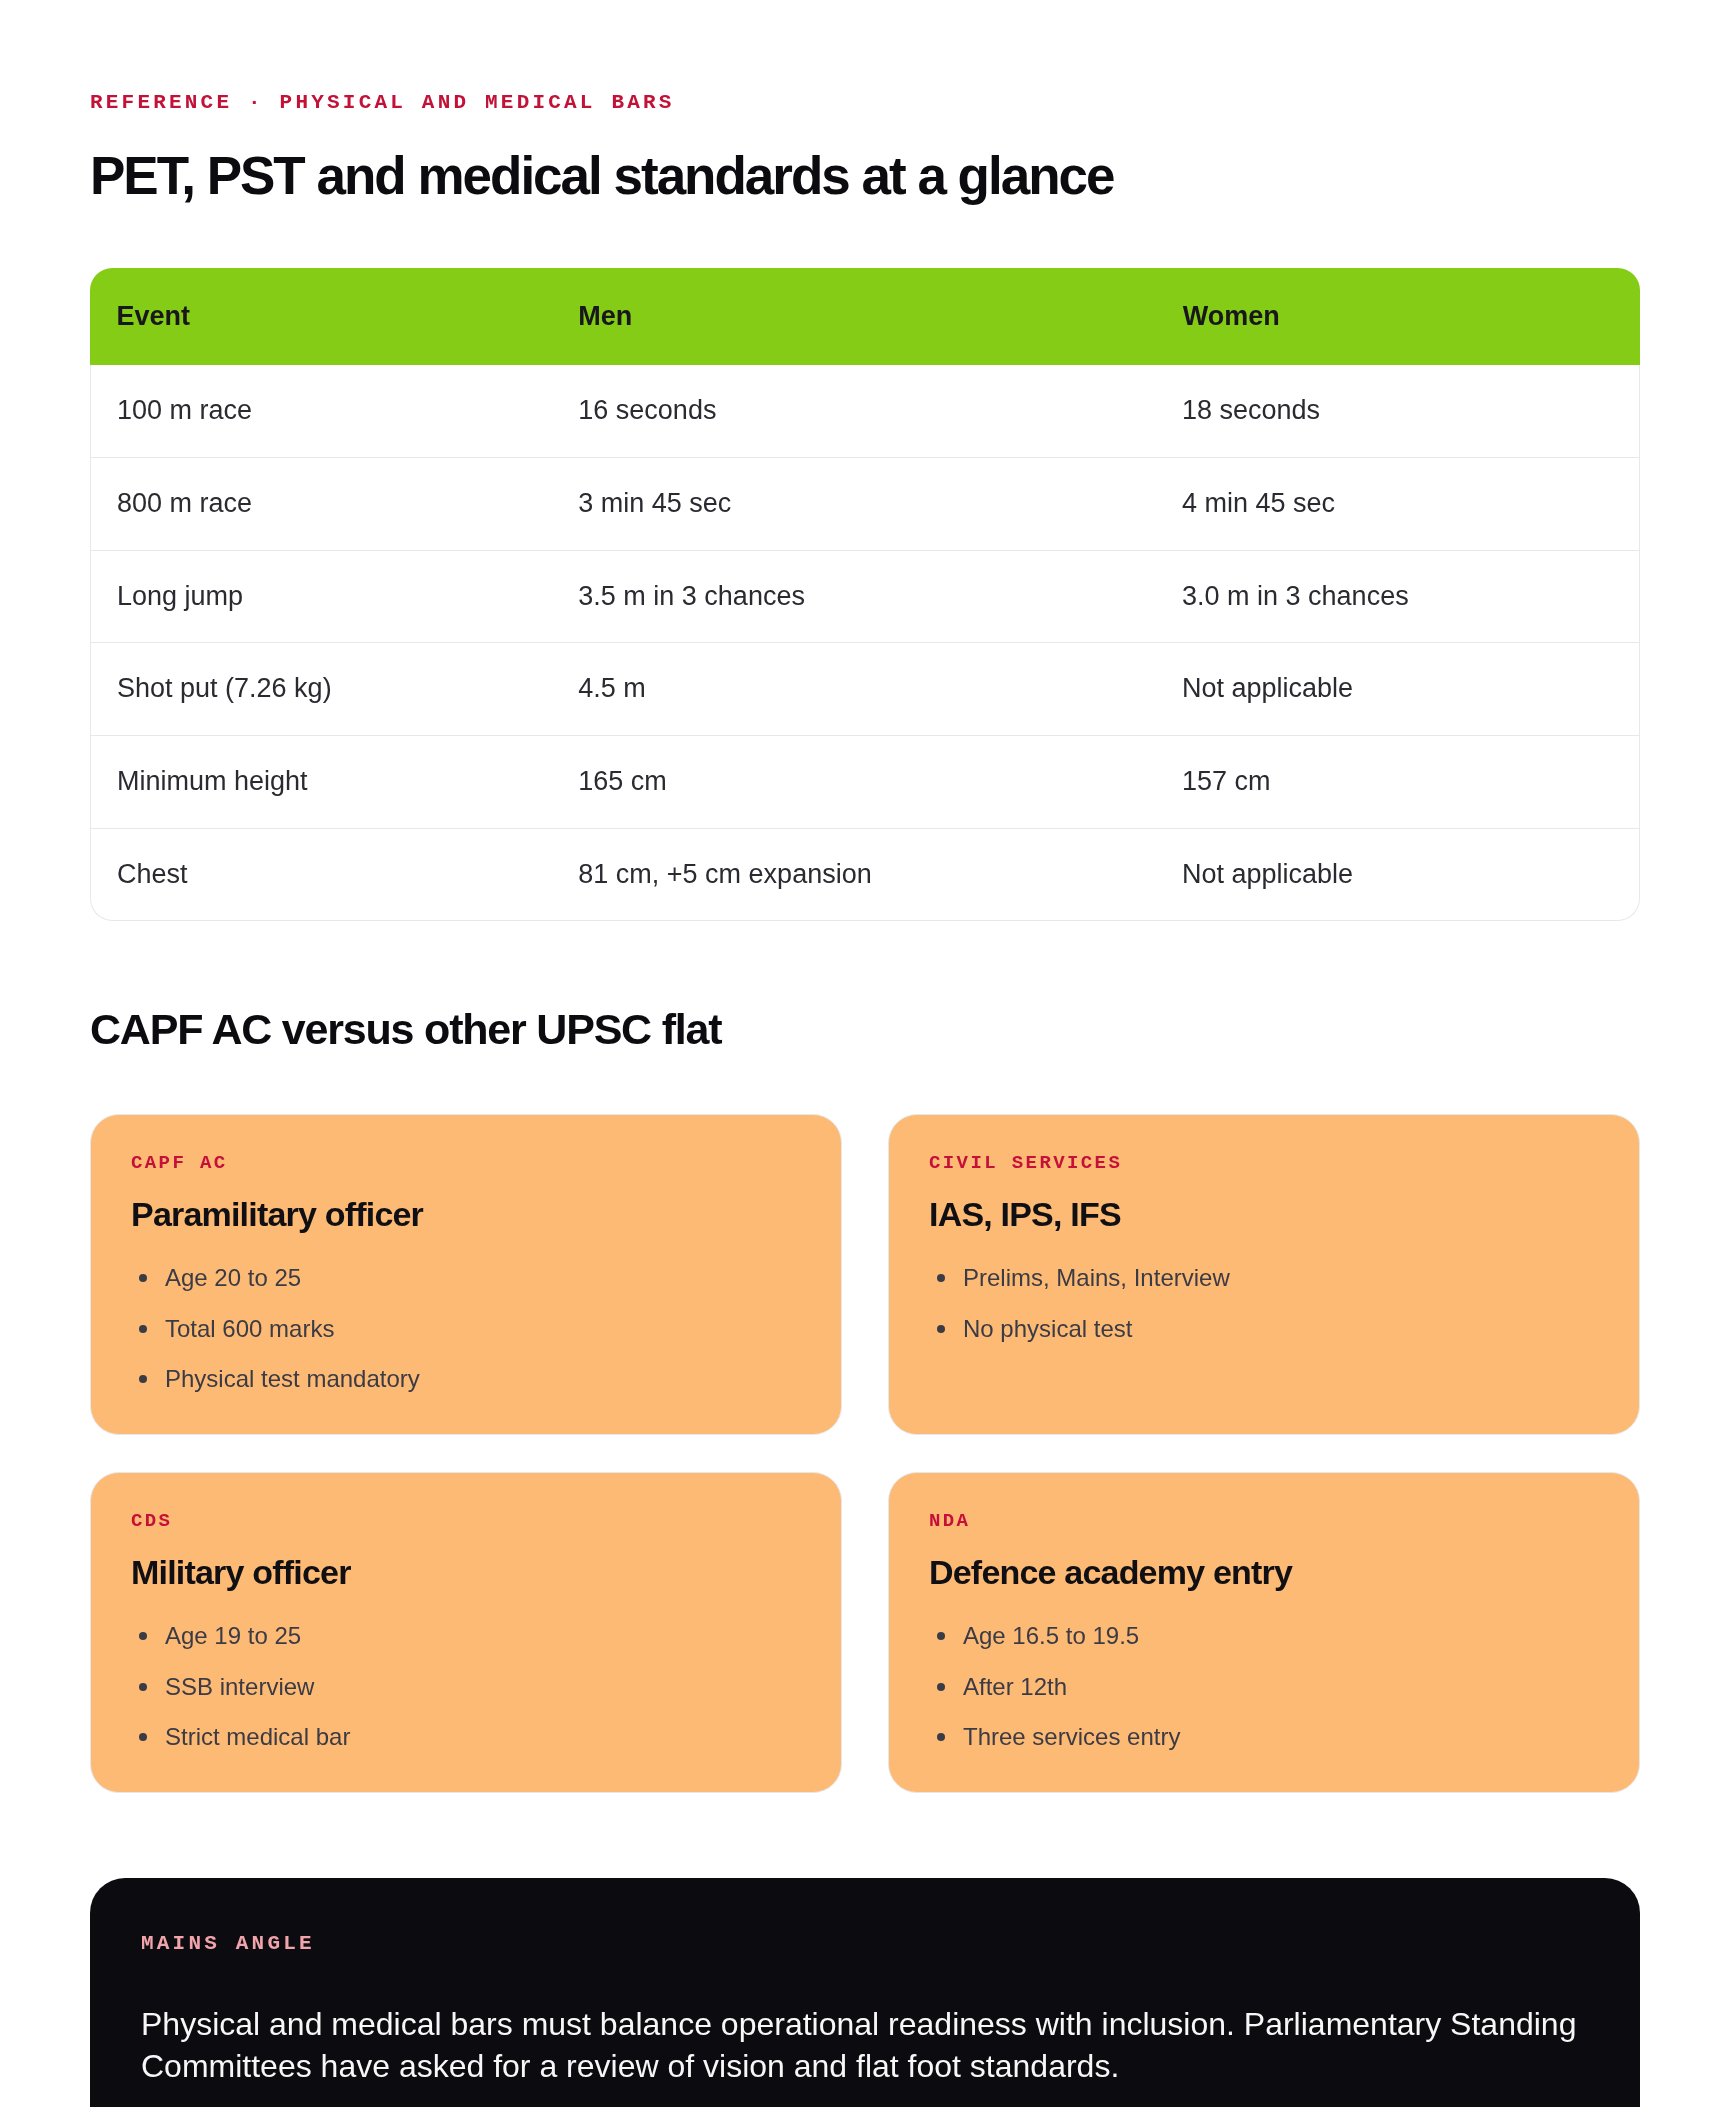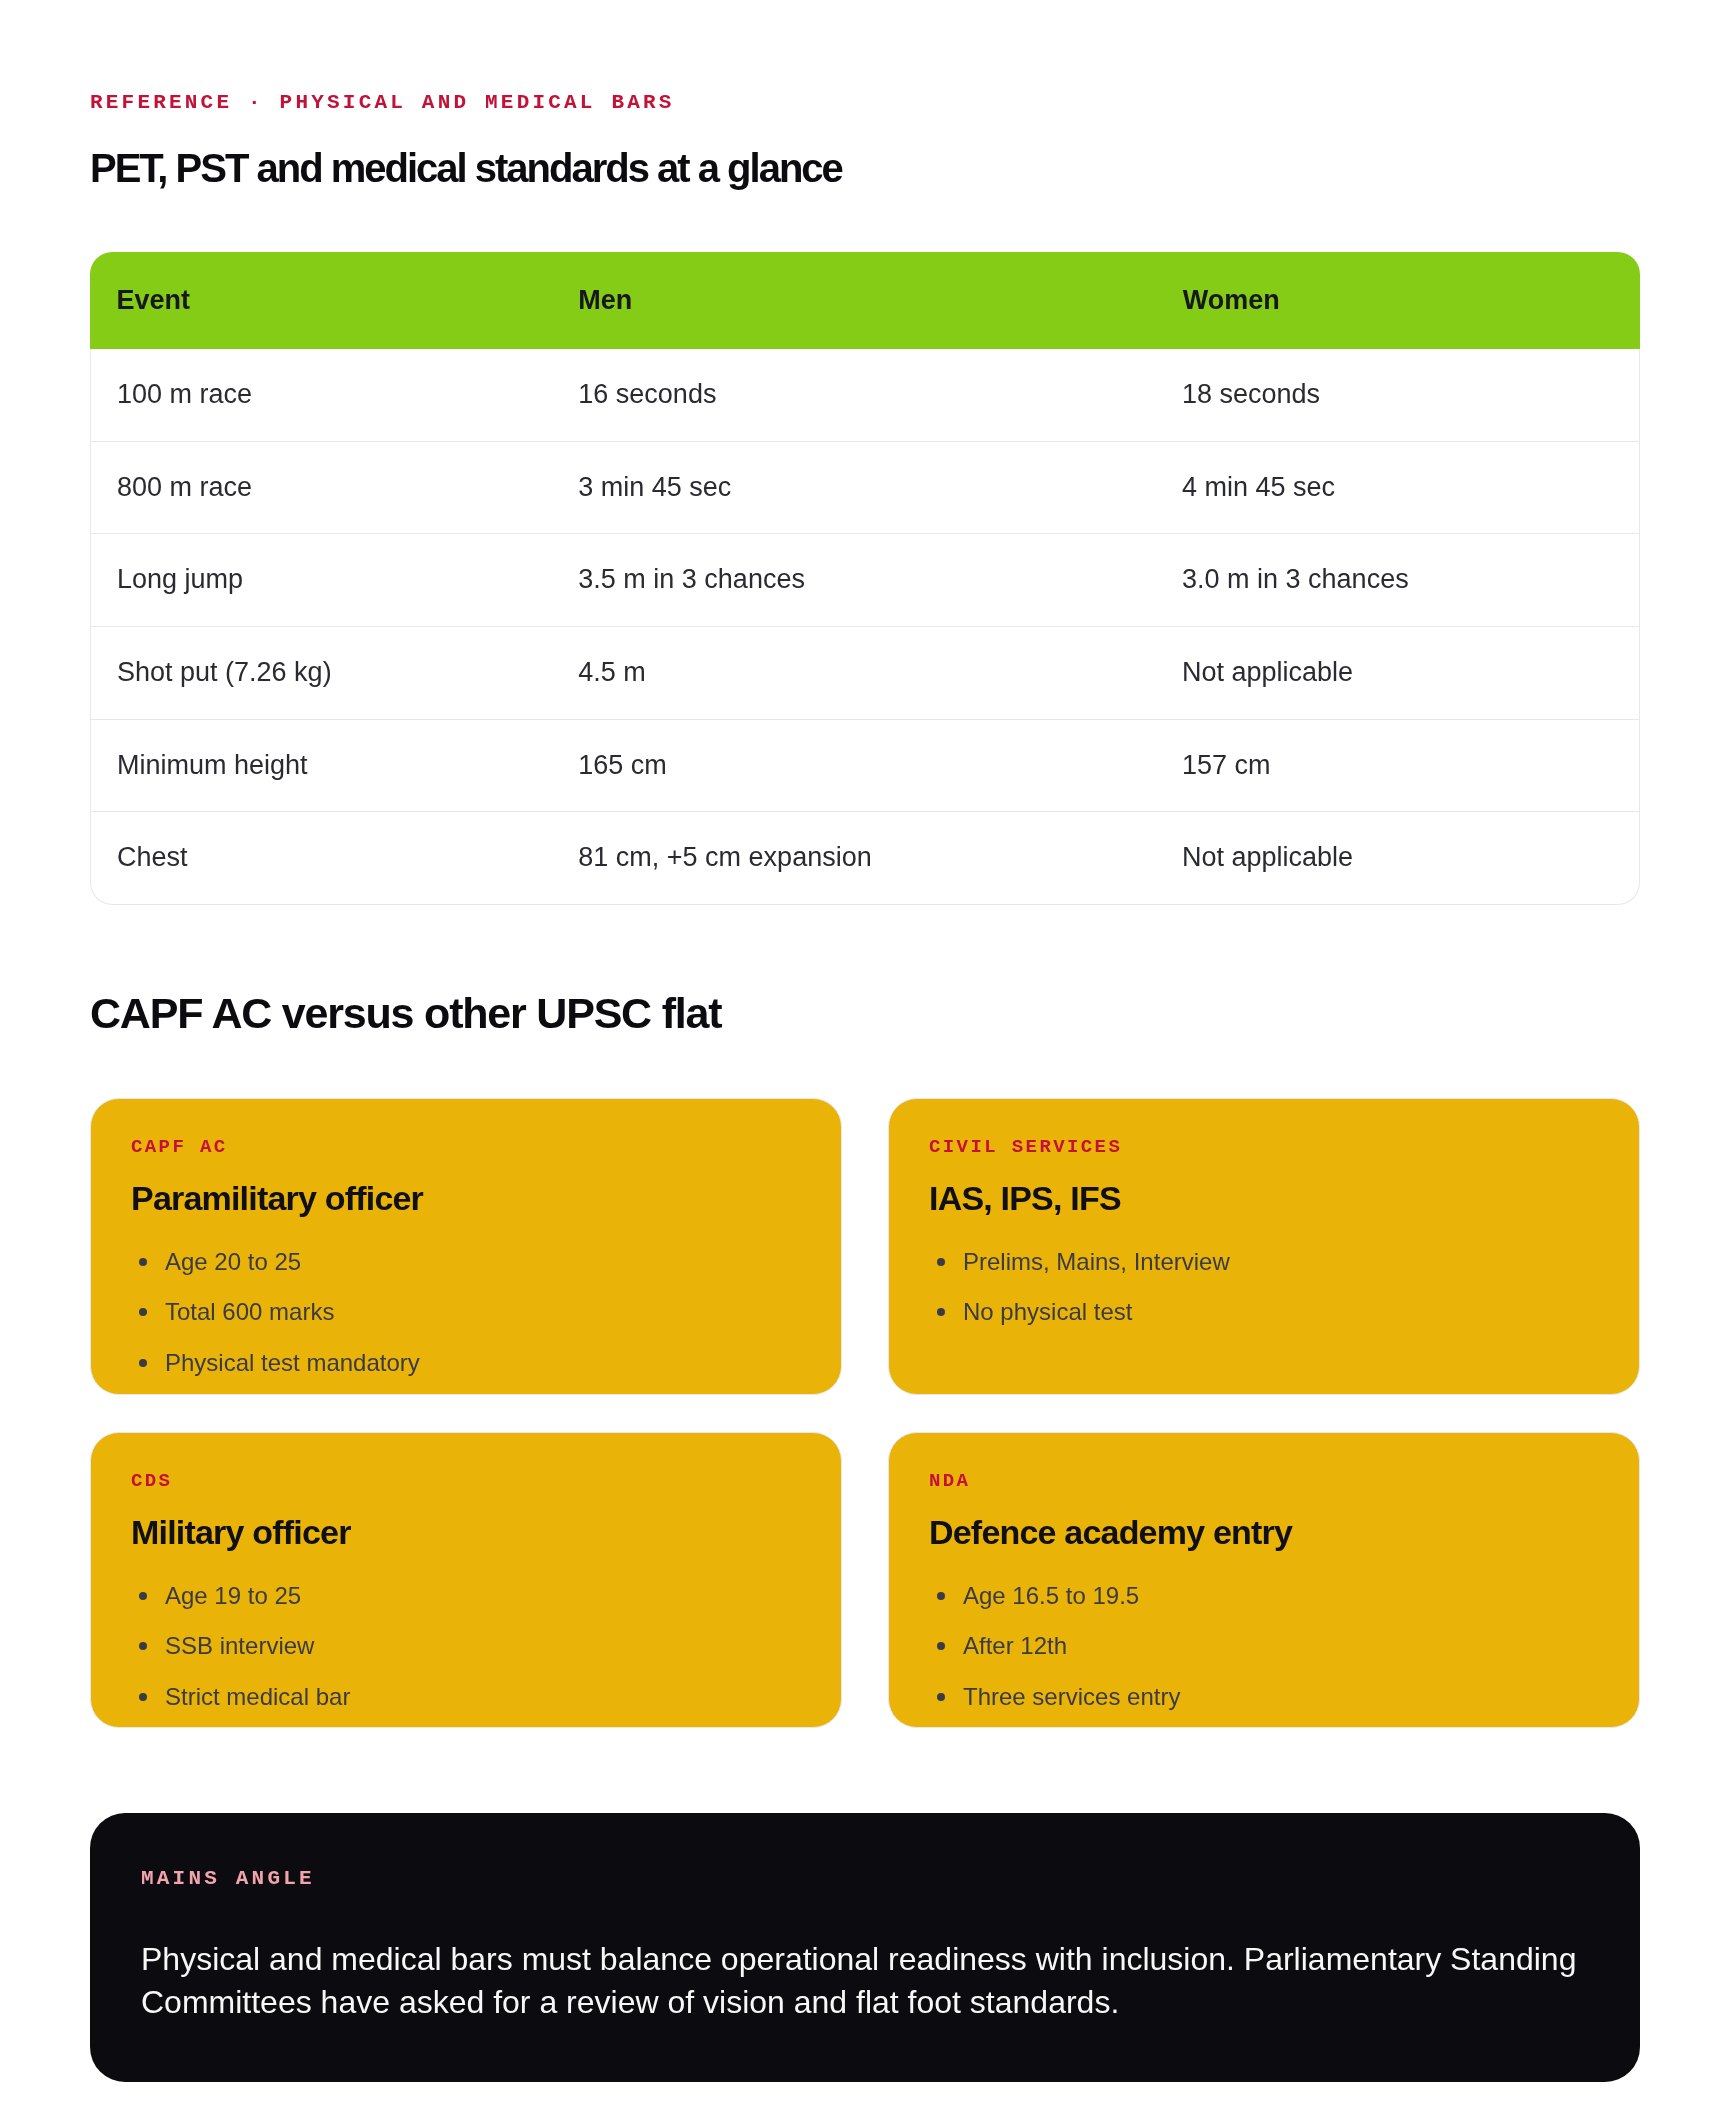--- a/index.html
+++ b/index.html
@@ -20,21 +20,21 @@
     font-family: "Liberation Mono", monospace;
     font-weight: 700;
     font-size: 21px;
     letter-spacing: 3.2px;
     color: #c21238;
   }
 
   
   .title {
     margin-top: 29px;
-    font-size: 40px;
+    font-size: 53px;
     font-weight: 700;
     letter-spacing: -2px;
     color: #0c0c10;
     line-height: 1.25;
   }
 
   
   .table-card {
     margin-top: 59px;
     width: 100%;
@@ -84,22 +84,22 @@
   .cards {
     margin-top: 58px;
     display: grid;
     grid-template-columns: 1fr 1fr;
     column-gap: 46px;
     row-gap: 37px;
   }
   .card {
     border: 1.6px solid #e7e7ea;
     border-radius: 29px;
-    background: #eab308;
-    padding: 37px 40px 14px 40px;
+    background: #fdba74;
+    padding: 37px 40px 38px 40px;
     min-height: 272px;
   }
   .card-label {
     font-family: "Liberation Mono", monospace;
     font-weight: 700;
     font-size: 19px;
     letter-spacing: 2.4px;
     color: #c6103a;
   }
   .card-title {

